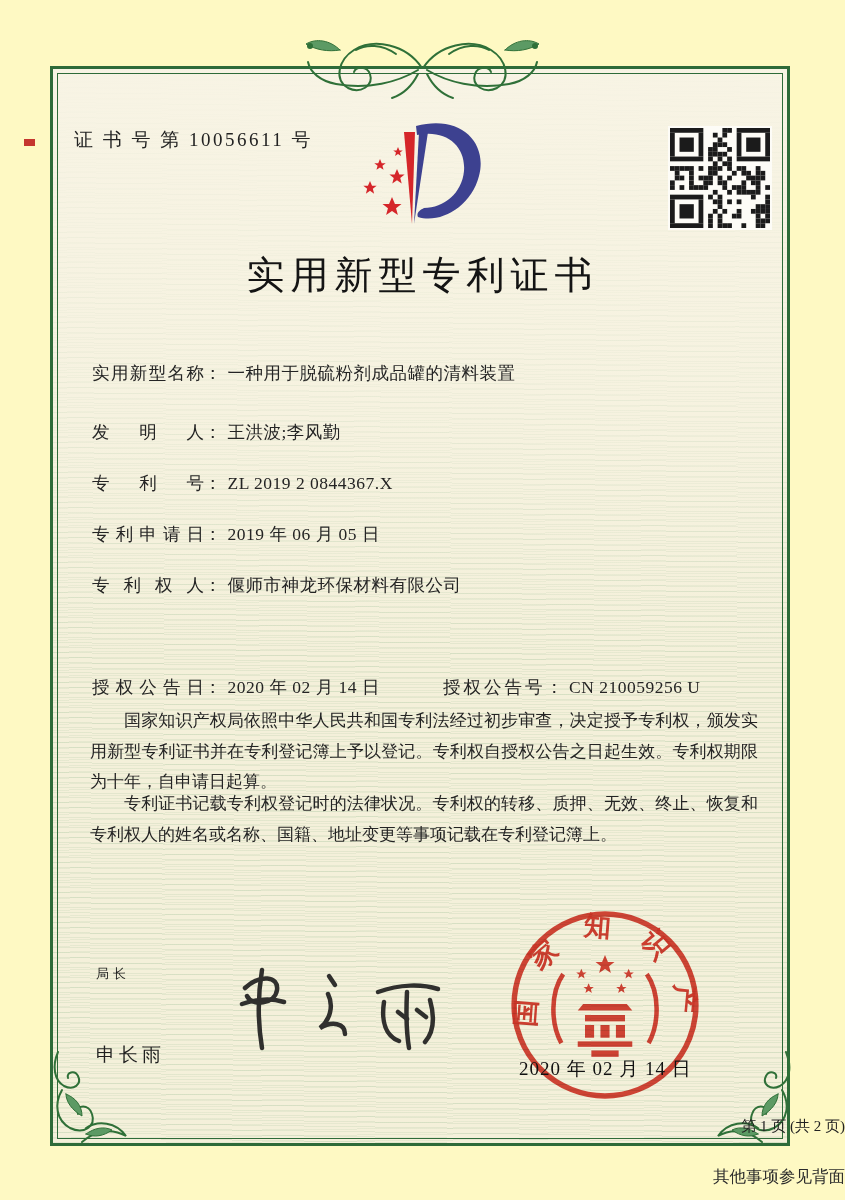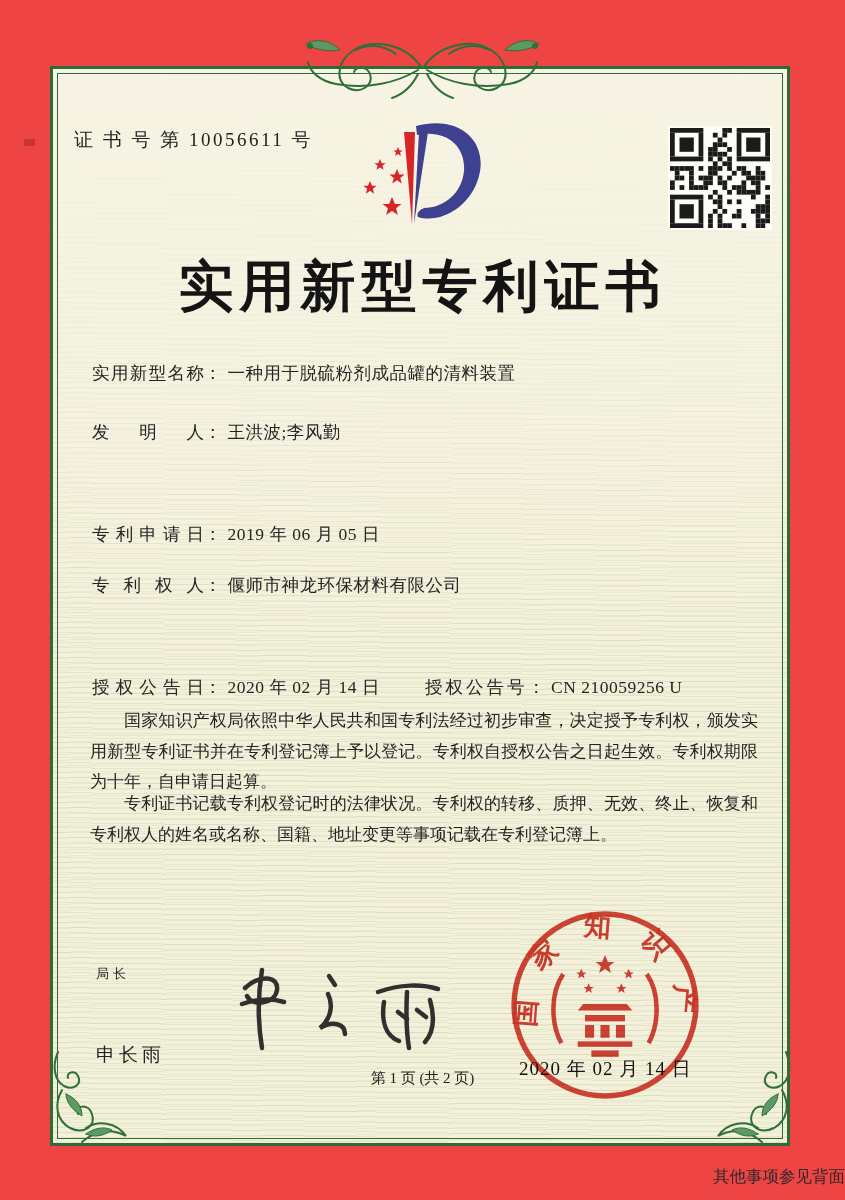--- a/index.html
+++ b/index.html
@@ -1,53 +1,53 @@
 <!DOCTYPE html>
 <html><head>
 <meta charset="utf-8">
 <title>实用新型专利证书</title>
 <style>
   html,body{margin:0;padding:0;background:#f6f1df;}
   #page{
     position:relative;width:845px;height:1200px;overflow:hidden;
-    background:#ef4444;
+    background:#fef9c3;
     font-family:"Liberation Serif","DejaVu Serif",serif;
     color:#1f1f1f;
   }
   
   #frame{
     position:absolute;left:50px;top:66px;width:740px;height:1080px;
     border:3px solid #2e6b39;box-sizing:border-box;
     background:
       linear-gradient(180deg, rgba(248,244,229,0.95) 0%, rgba(248,244,229,0.55) 30%, rgba(248,244,229,0) 55%),
       repeating-linear-gradient(0.8deg, rgba(110,165,115,0.13) 0 1px, rgba(0,0,0,0) 1px 5px),
       repeating-linear-gradient(-0.6deg, rgba(110,165,115,0.10) 0 1px, rgba(0,0,0,0) 1px 6px),
       #f4f0da;
   }
   #frame-inner{
     position:absolute;left:4px;top:4px;right:4px;bottom:4px;
     border:1px solid #2e6b39;pointer-events:none;
   }
   .abs{position:absolute;}
   #cert-number{left:74px;top:127px;font-size:19px;letter-spacing:2.5px;color:#222;}
   #red-mark{left:24px;top:139px;width:11px;height:7px;background:#c5372e;}
-  #title{left:0;right:0;top:250px;text-align:center;font-size:55px;font-weight:bold;
+  #title{left:0;right:0;top:250px;text-align:center;font-size:38px;font-weight:normal;
          letter-spacing:6px;color:#141414;}
   .field-row{left:92px;font-size:17.5px;white-space:nowrap;color:#242424;}
   .flabel{display:inline-block;width:112px;text-align:justify;text-align-last:justify;font-family:Liberation Serif, serif;}
   .colon{display:inline-block;margin-right:6px;}
   .fvalue{letter-spacing:0.5px;}
-  .grant-right{position:absolute;left:333px;top:0;text-align:right;}
+  .grant-right{position:absolute;left:351px;top:0;text-align:right;}
   .grant-right .flabel2{letter-spacing:3px;}
   .para{left:90px;width:668px;font-size:17px;line-height:1.8;text-align:justify;
         text-indent:2em;color:#242424;}
   #commissioner-title{left:96px;top:965px;font-size:13px;letter-spacing:4px;}
   #commissioner-name{left:96px;top:1042px;font-size:19px;letter-spacing:4px;}
   #seal-date{left:519px;top:1056px;font-size:19px;letter-spacing:1px;color:#111;}
-  #page-info{left:0;right:0;top:1069px;text-align:center;font-size:15px;color:#222;}
+  #page-info{left:0;right:0;top:1117px;text-align:right;font-size:15px;color:#222;}
   #back-note{left:0;right:0;top:1166px;text-align:right;font-size:16.5px;color:#2a2a2a;}
   #qr-box{left:668px;top:126px;width:104px;height:104px;background:#fdfcf7;padding:2px;box-sizing:border-box;}
   svg{display:block;}
   .seal{mix-blend-mode:multiply;}
 </style>
 </head>
 <body>
 
 <div id="page">
 
@@ -259,20 +259,23 @@
   </div>
 
   <div id="title" class="abs">实用新型专利证书</div>
 
   <div class="abs field-row" style="top:361px">
     <span class="flabel">实用新型名称</span><span class="colon">：</span><span class="fvalue">一种用于脱硫粉剂成品罐的清料装置</span>
   </div>
   <div class="abs field-row" style="top:420px">
     <span class="flabel">发明人</span><span class="colon">：</span><span class="fvalue">王洪波;李风勤</span>
   </div>
+  <div class="abs field-row" style="top:471px">
+    <span class="flabel">专利号</span><span class="colon">：</span><span class="fvalue">ZL 2019 2 0844367.X</span>
+  </div>
   <div class="abs field-row" style="top:522px">
     <span class="flabel">专利申请日</span><span class="colon">：</span><span class="fvalue">2019 年 06 月 05 日</span>
   </div>
   <div class="abs field-row" style="top:573px">
     <span class="flabel">专利权人</span><span class="colon">：</span><span class="fvalue">偃师市神龙环保材料有限公司</span>
   </div>
   <div class="abs field-row" style="top:675px">
     <span class="flabel">授权公告日</span><span class="colon">：</span><span class="fvalue">2020 年 02 月 14 日</span>
     <span class="grant-right">
       <span class="flabel2">授权公告号</span><span class="colon">：</span><span class="fvalue">CN 210059256 U</span>

